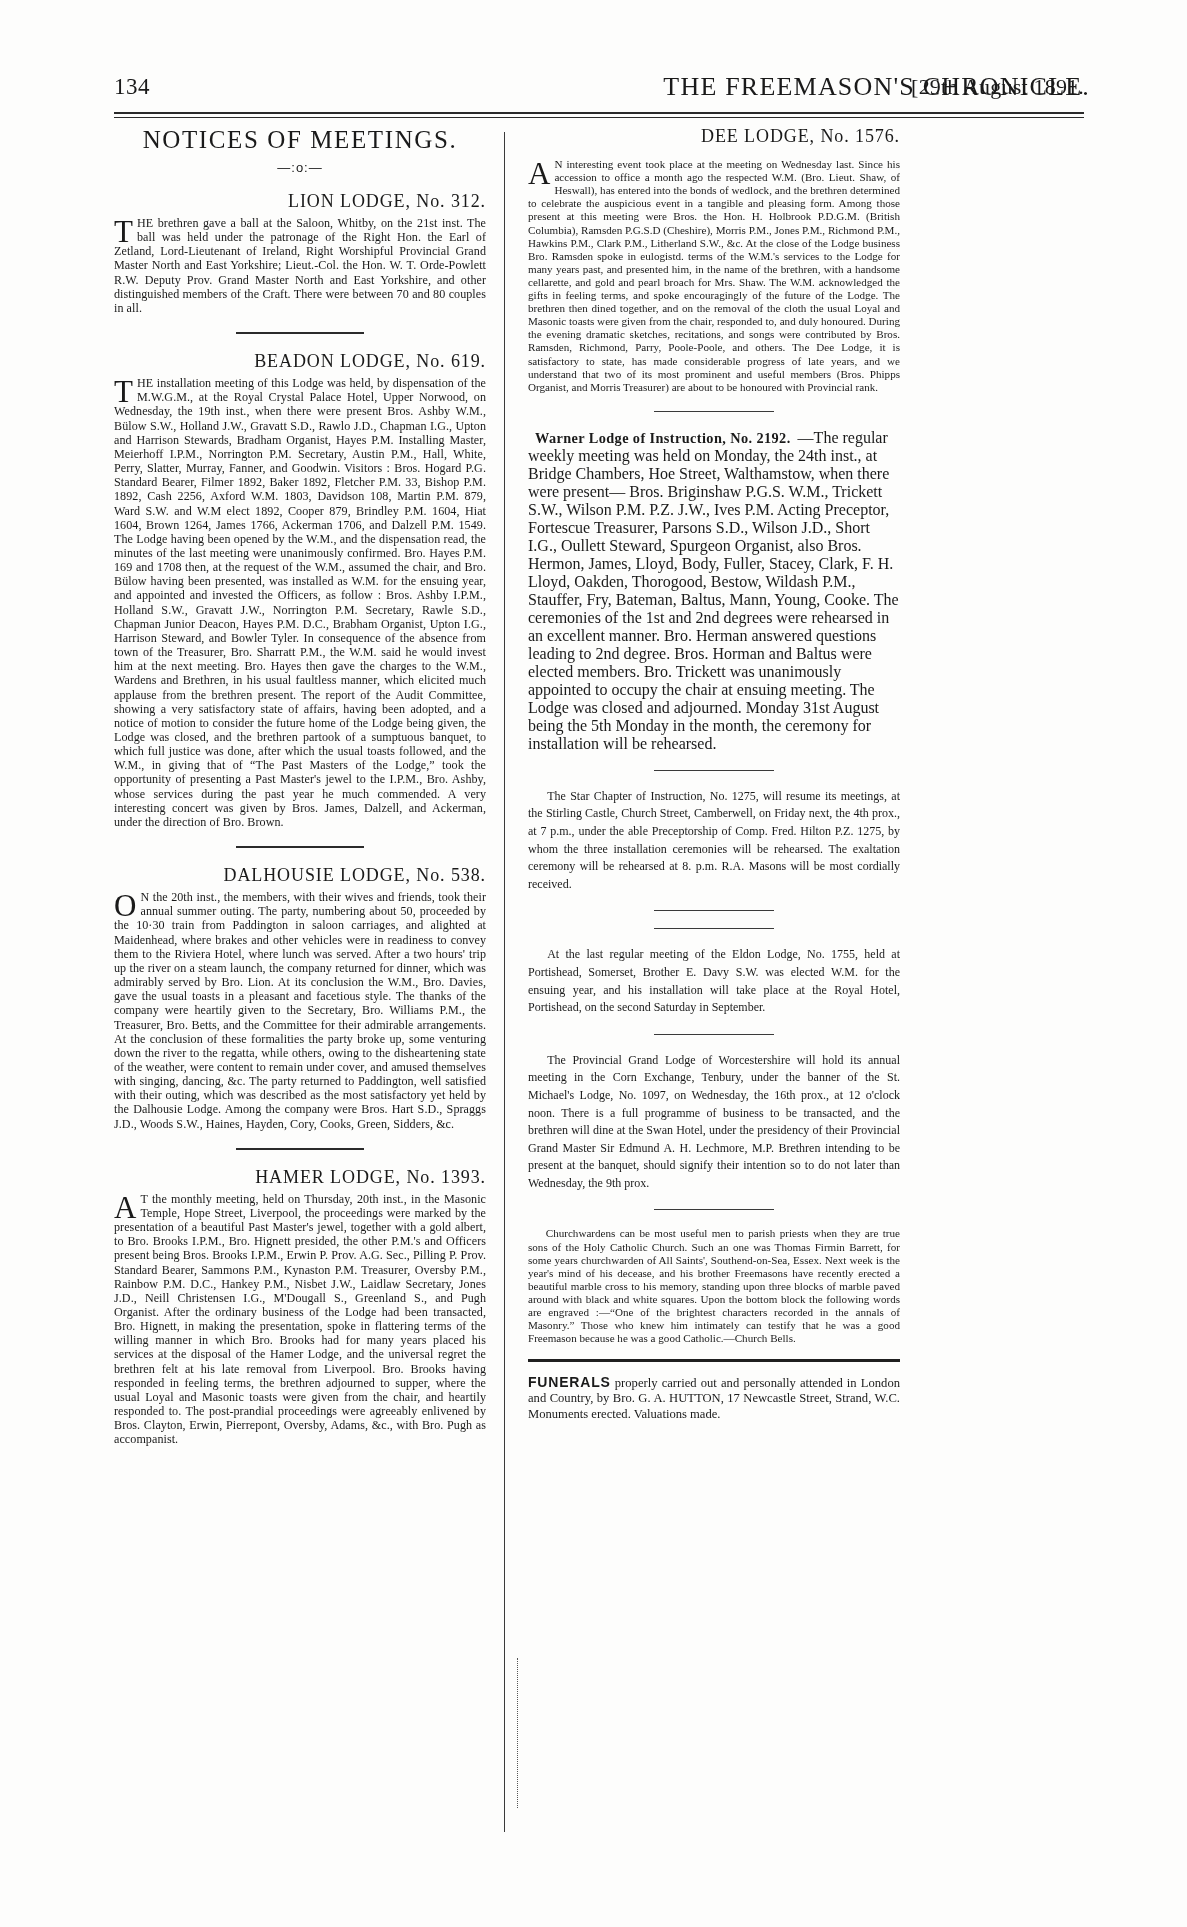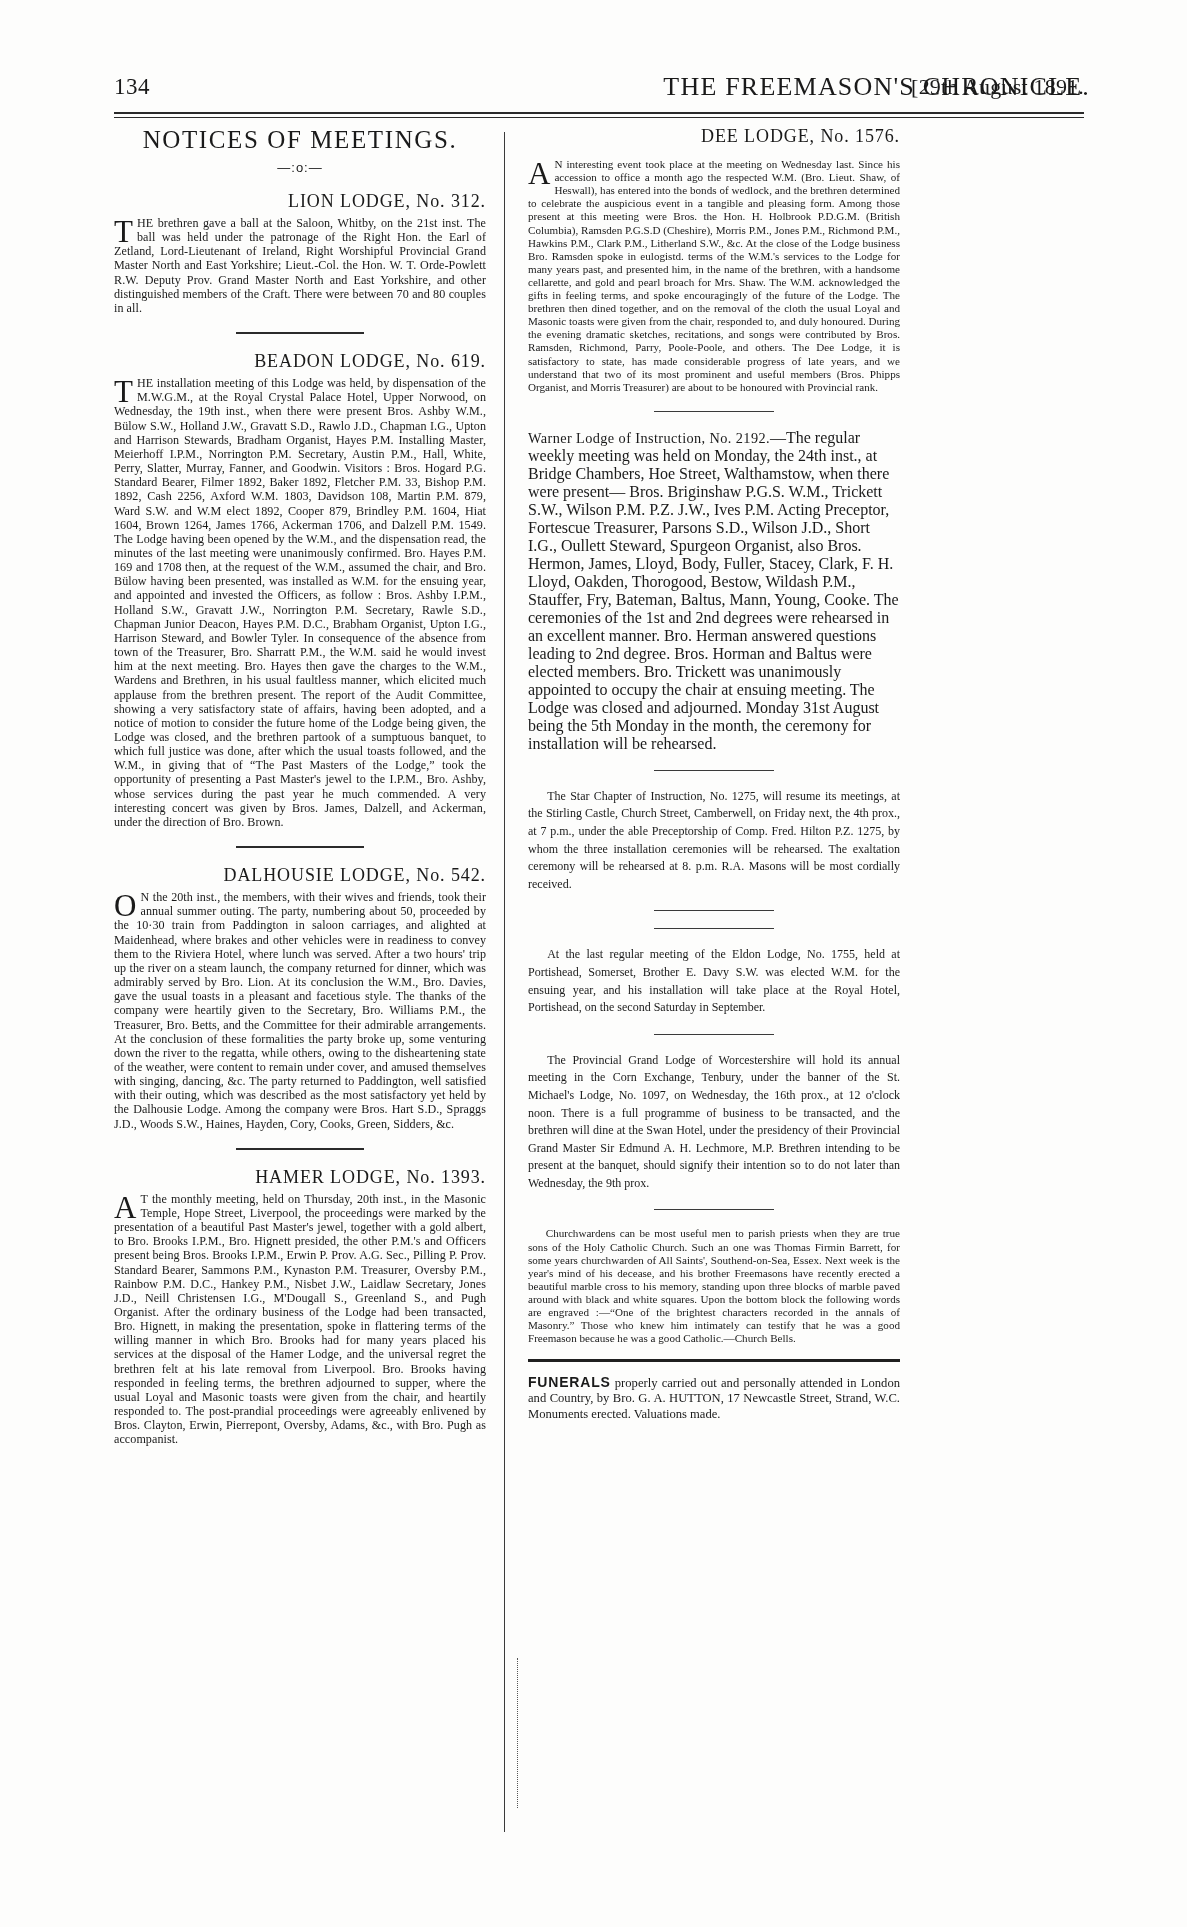--- a/index.html
+++ b/index.html
@@ -115,24 +115,24 @@
   }
   h2.lodge-head {
     margin: 0 0 4px 0;
     text-align: right;
     font-size: 18px;
     font-weight: normal;
     letter-spacing: 0.9px;
     font-family: "Liberation Serif", serif;
   }
   h3.run-head {
-    margin: 0;
+    margin: 7px;
     display: inline;
     font-size: 14.3px;
-    font-weight: normal;
+    font-weight: bold;
     letter-spacing: 0.4px;
   }
 
   p.body {
     margin: 0 0 0 0;
     font-size: 12.1px;
     line-height: 14.15px;
     text-align: justify;
     text-justify: inter-word;
     hyphens: none;
@@ -219,21 +219,21 @@
       <div class="deco">—:o:—</div>
 
       <h2 class="lodge-head">LION LODGE, No. 312.</h2>
       <p class="body"><span class="drop">T</span><span>HE brethren gave a ball at the Saloon, Whitby, on the 21st inst. The ball was held under the patronage of the Right Hon. the Earl of Zetland, Lord-Lieutenant of Ireland, Right Worshipful Provincial Grand Master North and East Yorkshire; Lieut.-Col. the Hon. W. T. Orde-Powlett R.W. Deputy Prov. Grand Master North and East Yorkshire, and other distinguished members of the Craft. There were between 70 and 80 couples in all.</span></p>
       <div class="short-rule"></div>
 
       <h2 class="lodge-head">BEADON LODGE, No. 619.</h2>
       <p class="body"><span class="drop">T</span><span>HE installation meeting of this Lodge was held, by dispensation of the M.W.G.M., at the Royal Crystal Palace Hotel, Upper Norwood, on Wednesday, the 19th inst., when there were present Bros. Ashby W.M., Bülow S.W., Holland J.W., Gravatt S.D., Rawlo J.D., Chapman I.G., Upton and Harrison Stewards, Bradham Organist, Hayes P.M. Installing Master, Meierhoff I.P.M., Norrington P.M. Secretary, Austin P.M., Hall, White, Perry, Slatter, Murray, Fanner, and Goodwin. Visitors : Bros. Hogard P.G. Standard Bearer, Filmer 1892, Baker 1892, Fletcher P.M. 33, Bishop P.M. 1892, Cash 2256, Axford W.M. 1803, Davidson 108, Martin P.M. 879, Ward S.W. and W.M elect 1892, Cooper 879, Brindley P.M. 1604, Hiat 1604, Brown 1264, James 1766, Ackerman 1706, and Dalzell P.M. 1549. The Lodge having been opened by the W.M., and the dispensation read, the minutes of the last meeting were unanimously confirmed. Bro. Hayes P.M. 169 and 1708 then, at the request of the W.M., assumed the chair, and Bro. Bülow having been presented, was installed as W.M. for the ensuing year, and appointed and invested the Officers, as follow : Bros. Ashby I.P.M., Holland S.W., Gravatt J.W., Norrington P.M. Secretary, Rawle S.D., Chapman Junior Deacon, Hayes P.M. D.C., Brabham Organist, Upton I.G., Harrison Steward, and Bowler Tyler. In consequence of the absence from town of the Treasurer, Bro. Sharratt P.M., the W.M. said he would invest him at the next meeting. Bro. Hayes then gave the charges to the W.M., Wardens and Brethren, in his usual faultless manner, which elicited much applause from the brethren present. The report of the Audit Committee, showing a very satisfactory state of affairs, having been adopted, and a notice of motion to consider the future home of the Lodge being given, the Lodge was closed, and the brethren partook of a sumptuous banquet, to which full justice was done, after which the usual toasts followed, and the W.M., in giving that of “The Past Masters of the Lodge,” took the opportunity of presenting a Past Master's jewel to the I.P.M., Bro. Ashby, whose services during the past year he much commended. A very interesting concert was given by Bros. James, Dalzell, and Ackerman, under the direction of Bro. Brown.</span></p>
       <div class="short-rule"></div>
 
-      <h2 class="lodge-head">DALHOUSIE LODGE, No. 542.</h2>
+      <h2 class="lodge-head">DALHOUSIE LODGE, No. 538.</h2>
       <p class="body"><span class="drop">O</span><span>N the 20th inst., the members, with their wives and friends, took their annual summer outing. The party, numbering about 50, proceeded by the 10·30 train from Paddington in saloon carriages, and alighted at Maidenhead, where brakes and other vehicles were in readiness to convey them to the Riviera Hotel, where lunch was served. After a two hours' trip up the river on a steam launch, the company returned for dinner, which was admirably served by Bro. Lion. At its conclusion the W.M., Bro. Davies, gave the usual toasts in a pleasant and facetious style. The thanks of the company were heartily given to the Secretary, Bro. Williams P.M., the Treasurer, Bro. Betts, and the Committee for their admirable arrangements. At the conclusion of these formalities the party broke up, some venturing down the river to the regatta, while others, owing to the disheartening state of the weather, were content to remain under cover, and amused themselves with singing, dancing, &amp;c. The party returned to Paddington, well satisfied with their outing, which was described as the most satisfactory yet held by the Dalhousie Lodge. Among the company were Bros. Hart S.D., Spraggs J.D., Woods S.W., Haines, Hayden, Cory, Cooks, Green, Sidders, &amp;c.</span></p>
       <div class="short-rule"></div>
 
       <h2 class="lodge-head">HAMER LODGE, No. 1393.</h2>
       <p class="body"><span class="drop">A</span><span>T the monthly meeting, held on Thursday, 20th inst., in the Masonic Temple, Hope Street, Liverpool, the proceedings were marked by the presentation of a beautiful Past Master's jewel, together with a gold albert, to Bro. Brooks I.P.M., Bro. Hignett presided, the other P.M.'s and Officers present being Bros. Brooks I.P.M., Erwin P. Prov. A.G. Sec., Pilling P. Prov. Standard Bearer, Sammons P.M., Kynaston P.M. Treasurer, Oversby P.M., Rainbow P.M. D.C., Hankey P.M., Nisbet J.W., Laidlaw Secretary, Jones J.D., Neill Christensen I.G., M'Dougall S., Greenland S., and Pugh Organist. After the ordinary business of the Lodge had been transacted, Bro. Hignett, in making the presentation, spoke in flattering terms of the willing manner in which Bro. Brooks had for many years placed his services at the disposal of the Hamer Lodge, and the universal regret the brethren felt at his late removal from Liverpool. Bro. Brooks having responded in feeling terms, the brethren adjourned to supper, where the usual Loyal and Masonic toasts were given from the chair, and heartily responded to. The post-prandial proceedings were agreeably enlivened by Bros. Clayton, Erwin, Pierrepont, Oversby, Adams, &amp;c., with Bro. Pugh as accompanist.</span></p>
 
     </div>
 
     <div class="col col-right">
 

